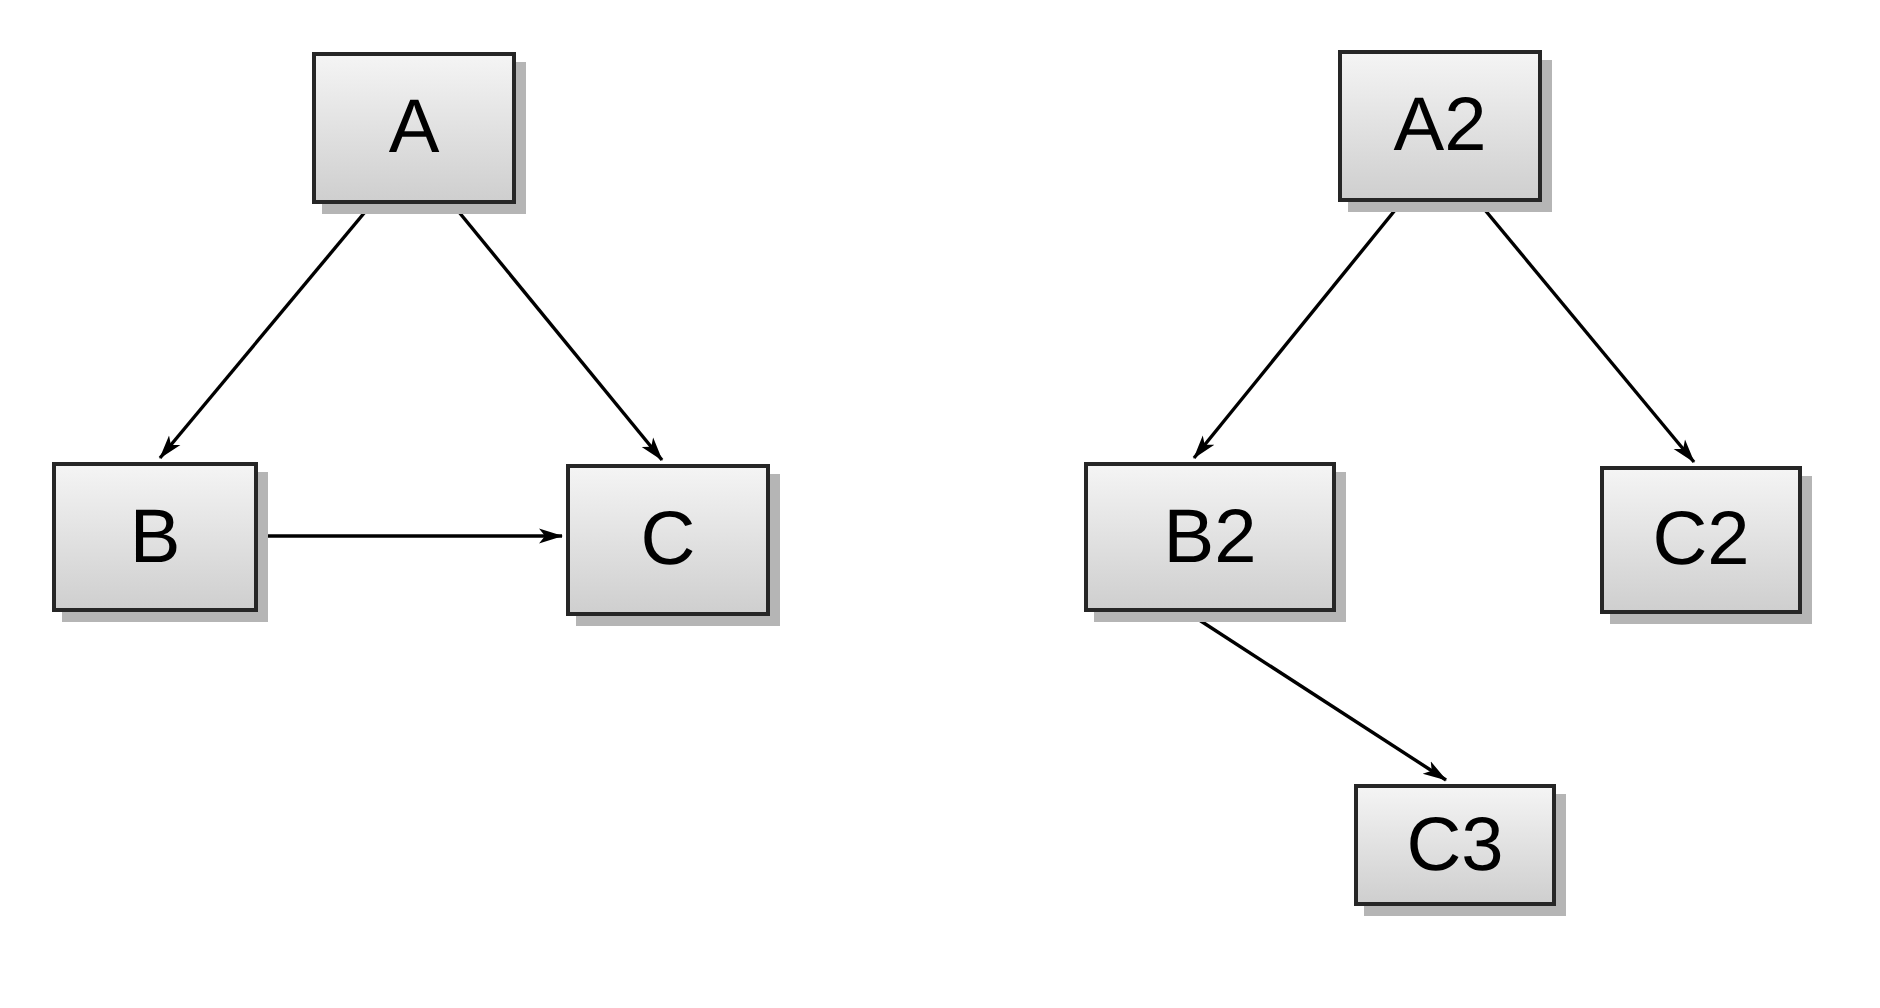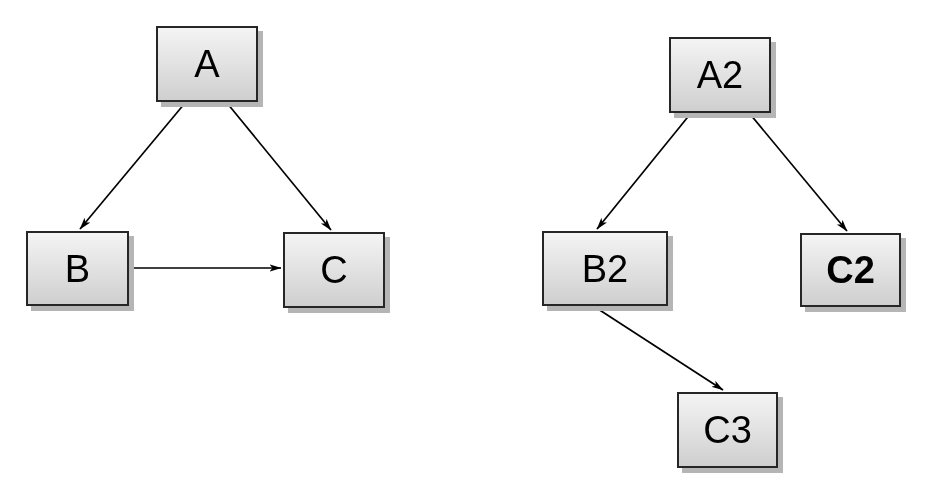--- a/index.html
+++ b/index.html
@@ -62,26 +62,26 @@
   <div>
       <div class="node" style="left: 156px; top: 26px; width: 102px; height: 76px; border-color: rgb(38, 38, 38); background: linear-gradient(rgb(244, 244, 244) 0%, rgb(207, 207, 207) 100%); box-shadow: rgb(181, 181, 181) 5px 5px 0px 0px;">
         <span class="node-label" style="color: rgb(0, 0, 0);">A</span>
       </div>
       <div class="node" style="left: 26px; top: 231px; width: 103px; height: 75px; border-color: rgb(38, 38, 38); background: linear-gradient(rgb(244, 244, 244) 0%, rgb(207, 207, 207) 100%); box-shadow: rgb(181, 181, 181) 5px 5px 0px 0px;">
         <span class="node-label" style="color: rgb(0, 0, 0);">B</span>
       </div>
       <div class="node" style="left: 283px; top: 232px; width: 102px; height: 76px; border-color: rgb(38, 38, 38); background: linear-gradient(rgb(244, 244, 244) 0%, rgb(207, 207, 207) 100%); box-shadow: rgb(181, 181, 181) 5px 5px 0px 0px;">
         <span class="node-label" style="color: rgb(0, 0, 0);">C</span>
       </div>
-      <div class="node" style="left: 669px; top: 25px; width: 102px; height: 76px; border-color: rgb(38, 38, 38); background: linear-gradient(rgb(244, 244, 244) 0%, rgb(207, 207, 207) 100%); box-shadow: rgb(181, 181, 181) 5px 5px 0px 0px; margin-top: 12px;">
+      <div class="node" style="left: 669px; top: 25px; width: 102px; height: 76px; border-color: rgb(38, 38, 38); background: linear-gradient(rgb(244, 244, 244) 0%, rgb(207, 207, 207) 100%); box-shadow: rgb(181, 181, 181) 5px 5px 0px 0px;">
         <span class="node-label" style="color: rgb(0, 0, 0);">A2</span>
       </div>
       <div class="node" style="left: 542px; top: 231px; width: 126px; height: 75px; border-color: rgb(38, 38, 38); background: linear-gradient(rgb(244, 244, 244) 0%, rgb(207, 207, 207) 100%); box-shadow: rgb(181, 181, 181) 5px 5px 0px 0px;">
         <span class="node-label" style="color: rgb(0, 0, 0);">B2</span>
       </div>
-      <div class="node" style="left: 800px; top: 233px; width: 101px; height: 74px; border-color: rgb(38, 38, 38); background: linear-gradient(rgb(244, 244, 244) 0%, rgb(207, 207, 207) 100%); box-shadow: rgb(181, 181, 181) 5px 5px 0px 0px; font-weight: bold;">
+      <div class="node" style="left: 800px; top: 233px; width: 101px; height: 74px; border-color: rgb(38, 38, 38); background: linear-gradient(rgb(244, 244, 244) 0%, rgb(207, 207, 207) 100%); box-shadow: rgb(181, 181, 181) 5px 5px 0px 0px;">
         <span class="node-label" style="color: rgb(0, 0, 0);">C2</span>
       </div>
-      <div class="node" style="left: 677px; top: 392px; width: 101px; height: 76px; border-color: rgb(38, 38, 38); background: linear-gradient(rgb(244, 244, 244) 0%, rgb(207, 207, 207) 100%); box-shadow: rgb(181, 181, 181) 5px 5px 0px 0px;">
+      <div class="node" style="left: 677px; top: 392px; width: 101px; height: 61px; border-color: rgb(38, 38, 38); background: linear-gradient(rgb(244, 244, 244) 0%, rgb(207, 207, 207) 100%); box-shadow: rgb(181, 181, 181) 5px 5px 0px 0px;">
         <span class="node-label" style="color: rgb(0, 0, 0);">C3</span>
       </div>
     </div>
 </div>
 
 </body></html>

